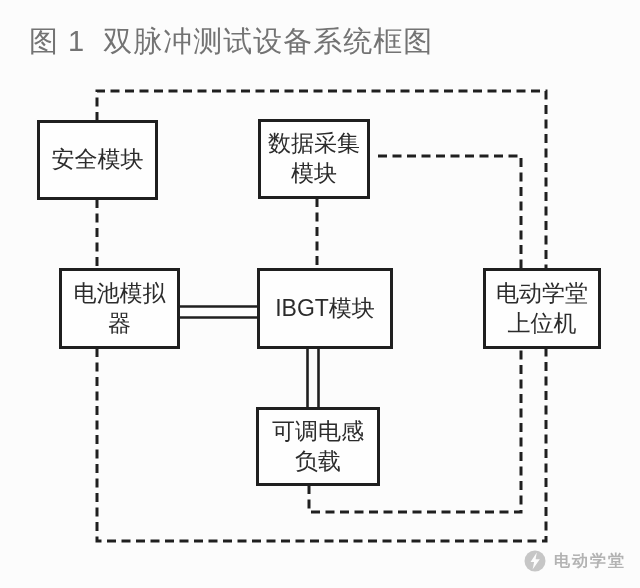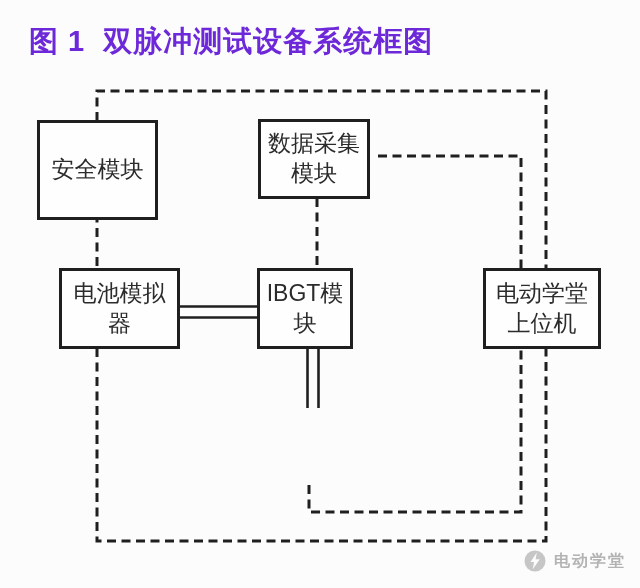--- a/index.html
+++ b/index.html
@@ -9,22 +9,22 @@
     width: 640px;
     height: 588px;
     background: #fcfcfc;
     overflow: hidden;
   }
   #title {
     position: absolute;
     left: 29px;
     top: 22px;
     font-size: 29px;
-    font-weight: bold;
-    color: #6d28d9;
+    font-weight: normal;
+    color: #737373;
     letter-spacing: 1px;
     white-space: pre;
   }
   #connector-layer {
     position: absolute;
     left: 0; top: 0;
     width: 640px; height: 588px;
   }
   .node {
     position: absolute;
@@ -33,24 +33,24 @@
     display: flex;
     align-items: center;
     justify-content: center;
     text-align: center;
     font-size: 23px;
     line-height: 1.3;
     color: #2b2b2b;
     white-space: pre-line;
     box-sizing: border-box;
   }
-  .node-safety  { left: 37px;  top: 120px; width: 121px; height: 100px; }
+  .node-safety  { left: 37px;  top: 120px; width: 121px; height: 80px; }
   .node-daq     { left: 258px; top: 119px; width: 112px; height: 80px; }
   .node-battery { left: 37px;  top: 268px; width: 121px; height: 81px; margin-left: 22px; }
-  .node-igbt    { left: 257px; top: 268px; width: 96px; height: 81px; }
+  .node-igbt    { left: 257px; top: 268px; width: 136px; height: 81px; }
   .node-host    { left: 483px; top: 268px; width: 118px; height: 81px; }
   .node-load    { left: 256px; top: 407px; width: 124px; height: 79px; }
   #watermark {
     position: absolute;
     left: 523px;
     top: 549px;
     display: flex;
     align-items: center;
     gap: 7px;
   }
@@ -85,20 +85,22 @@
   </svg>
 
   <div class="node node-safety">安全模块</div>
   <div class="node node-daq">数据采集
 模块</div>
   <div class="node node-battery">电池模拟
 器</div>
   <div class="node node-igbt">IBGT模块</div>
   <div class="node node-host">电动学堂
 上位机</div>
+  <div class="node node-load">可调电感
+负载</div>
 
   <div id="watermark">
     <svg width="24" height="24" viewBox="0 0 24 24">
       <circle cx="12" cy="12" r="10.5" fill="#c6c6c6"></circle>
       <path d="M13.8 3.5 L7.5 13 h3.6 L9.6 20.5 L16.8 10.2 h-4.2 z" fill="#fcfcfc"></path>
     </svg>
     <span id="watermark-text">电动学堂</span>
   </div>
 
 </div>

